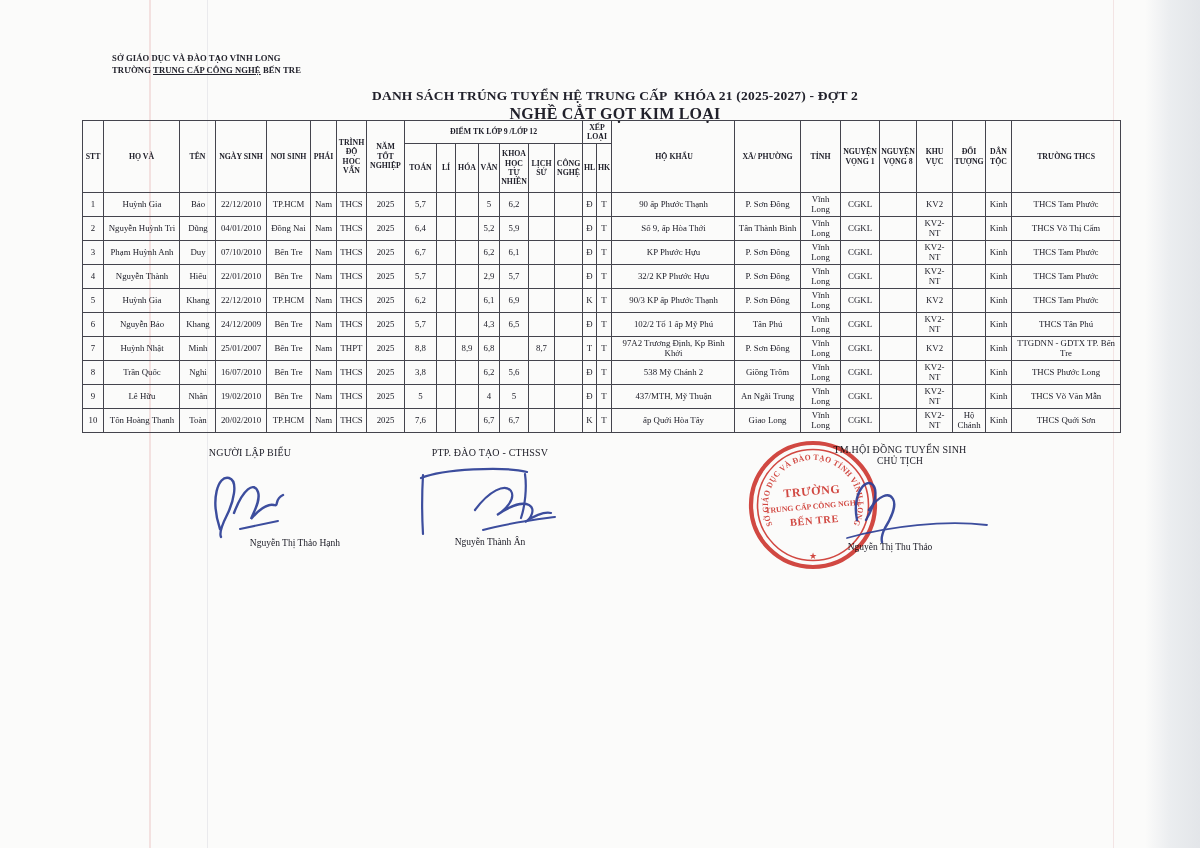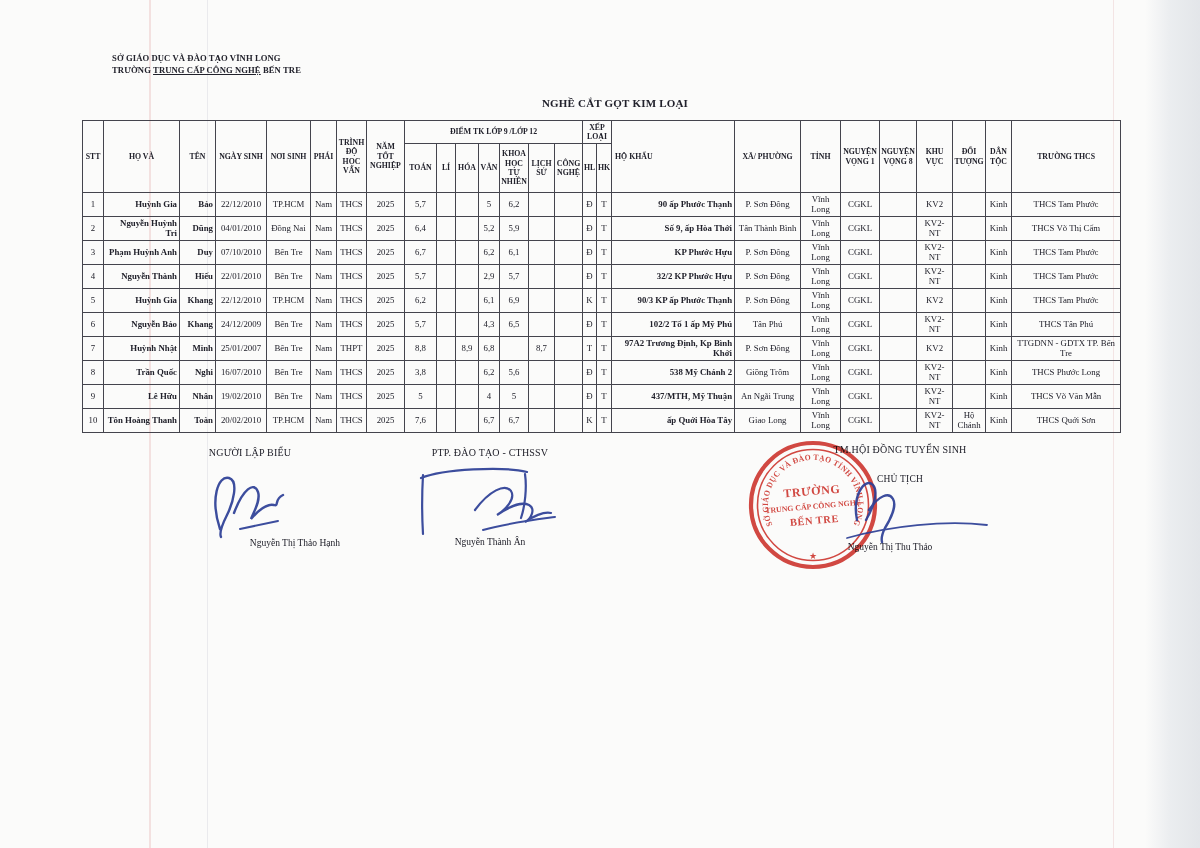--- a/index.html
+++ b/index.html
@@ -15,30 +15,30 @@
   .scan-line.l2{left:207px;width:1px;background:rgba(190,190,205,.28);}
   .scan-line.l3{left:1113px;width:1px;background:rgba(214,140,140,.20);}
   .edge-shade{position:absolute;top:0;bottom:0;right:0;width:55px;pointer-events:none;
     background:linear-gradient(to right,rgba(222,226,231,0) 0%,rgba(222,226,231,.55) 45%,rgba(214,218,224,.65) 100%);}
   
   .letterhead{position:absolute;left:112px;top:52px;font-size:8.6px;font-weight:bold;line-height:12px;letter-spacing:.1px;}
   .letterhead .u{text-decoration:underline;}
   
   .title-wrap{position:absolute;left:30px;top:88px;width:1170px;text-align:center;}
   .title-1{font-size:13.5px;font-weight:bold;white-space:pre;letter-spacing:.2px;}
-  .title-2{font-size:11px;font-weight:bold;margin-top:9px;letter-spacing:.2px;}
+  .title-2{font-size:16px;font-weight:bold;margin-top:1px;letter-spacing:.2px;}
   
   .roster{position:absolute;left:82px;top:120px;width:1038px;border-collapse:collapse;table-layout:fixed;
     border:1.6px solid #2e2e38;}
   .roster th,.roster td{border:1px solid #44444d;overflow:hidden;}
   .roster th{font-size:7.8px;font-weight:bold;text-align:center;vertical-align:middle;line-height:1.2;padding:1px;}
   .roster thead tr.grp th{height:20px;}
   .roster thead tr.sub th{height:46px;text-align:center;}
   .roster td{font-size:8.8px;text-align:center;vertical-align:middle;height:23px;padding:0 2px;line-height:1.1;}
-  .roster td.al{text-align:right;padding-left:3px;font-weight:bold;}
+  .roster td.al{text-align:center;padding-left:3px;}
   
   .sig-block{position:absolute;text-align:center;}
   .sig-title{font-size:10px;font-weight:normal;letter-spacing:.2px;}
   .sig-name{position:absolute;font-size:9.5px;white-space:nowrap;}
   .sig-svg{position:absolute;}
   .stamp-wrap{position:absolute;left:733px;top:425px;width:160px;height:160px;mix-blend-mode:multiply;opacity:.93;z-index:5;}
   .sig-right-svg{z-index:6;}
 </style>
 </head>
 <body>
@@ -47,20 +47,21 @@
 <div class="scan-line l2"></div>
 <div class="scan-line l3"></div>
 <div class="edge-shade"></div>
 
 <div class="letterhead">
   <div>SỞ GIÁO DỤC VÀ ĐÀO TẠO VĨNH LONG</div>
   <div><span>TRƯỜNG </span><span class="u">TRUNG CẤP CÔNG NGHỆ</span><span> BẾN TRE</span></div>
 </div>
 
 <div class="title-wrap">
+  <div class="title-1">DANH SÁCH TRÚNG TUYỂN HỆ TRUNG CẤP  KHÓA 21 (2025-2027) - ĐỢT 2</div>
   <div class="title-2">NGHỀ CẮT GỌT KIM LOẠI</div>
 </div>
 
 <table class="roster">
   <colgroup>
     <col style="width:21px">
       <col style="width:76px">
       <col style="width:36px">
       <col style="width:51px">
     <col style="width:44px">
@@ -91,21 +92,21 @@
       <th rowspan="2">STT</th>
       <th rowspan="2">HỌ VÀ</th>
       <th rowspan="2">TÊN</th>
       <th rowspan="2">NGÀY SINH</th>
       <th rowspan="2">NƠI SINH</th>
       <th rowspan="2">PHÁI</th>
       <th rowspan="2">TRÌNH ĐỘ HỌC VẤN</th>
       <th rowspan="2">NĂM TỐT NGHIỆP</th>
       <th colspan="7">ĐIỂM TK LỚP 9 /LỚP 12</th>
       <th colspan="2">XẾP LOẠI</th>
-      <th rowspan="2" style="text-align:left;padding-left:3px">HỘ KHẨU</th>
+      <th rowspan="2" style="text-align:center;padding-left:3px">HỘ KHẨU</th>
       <th rowspan="2">XÃ/ PHƯỜNG</th>
       <th rowspan="2">TỈNH</th>
       <th rowspan="2">NGUYỆN VỌNG 1</th>
       <th rowspan="2">NGUYỆN VỌNG 8</th>
       <th rowspan="2">KHU VỰC</th>
       <th rowspan="2">ĐỐI TƯỢNG</th>
       <th rowspan="2">DÂN TỘC</th>
       <th rowspan="2">TRƯỜNG THCS</th>
     </tr>
     <tr class="sub">
@@ -425,21 +426,21 @@
     <path d="M10 13 C9 30 9 55 10 72"></path>
     <path d="M62 48 C76 29 92 21 98 29 C103 37 92 48 84 53 C94 46 108 39 116 43 C123 47 118 57 112 60 C119 55 131 49 138 51"></path>
     <path d="M112 12 C114 26 112 44 108 56"></path>
     <path d="M70 68 C95 61 120 58 142 55" stroke-width="2"></path>
   </g>
 </svg>
 <div class="sig-name" style="left:390px;top:537px;width:200px;text-align:center">Nguyễn Thành Ân</div>
 
 <div class="sig-block" style="left:790px;top:444px;width:220px;height:120px">
   <div class="sig-title">TM.HỘI ĐỒNG TUYỂN SINH</div>
-  <div class="sig-title" style="font-size:9.5px;margin-top:19px">CHỦ TỊCH</div>
+  <div class="sig-title" style="font-size:9.5px;margin-top:1px">CHỦ TỊCH</div>
 </div>
 <svg class="sig-svg sig-right-svg" style="left:835px;top:468px;position:absolute" width="170" height="82" viewBox="0 0 170 82">
   <g fill="none" stroke="#2c3f96" stroke-width="2.4" stroke-linecap="round" opacity=".92">
     <path d="M22 52 C17 27 30 9 38 17 C44 24 38 40 31 52"></path>
     <path d="M34 42 C44 27 54 24 58 31 C62 38 55 52 50 60 C48 64 46 70 47 74"></path>
     <path d="M12 70 C55 58 110 52 152 57" stroke-width="1.8"></path>
   </g>
 </svg>
 <div class="sig-name" style="left:790px;top:542px;width:200px;text-align:center">Nguyễn Thị Thu Thảo</div>
 

